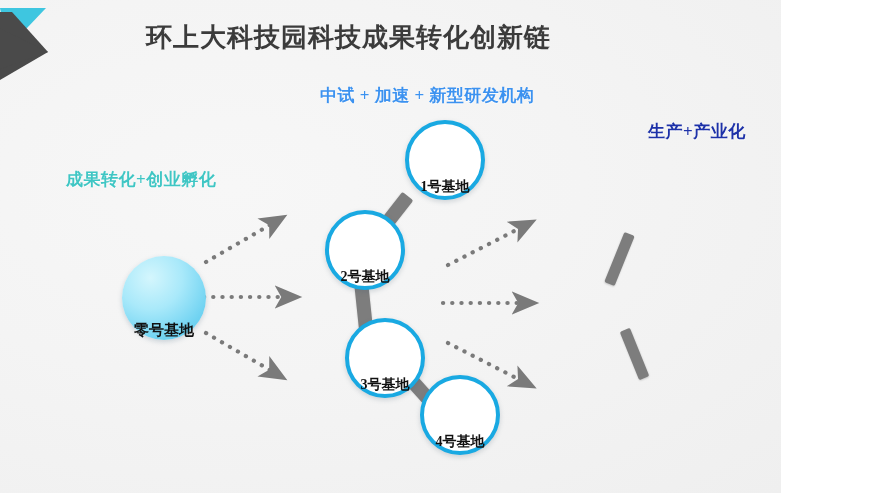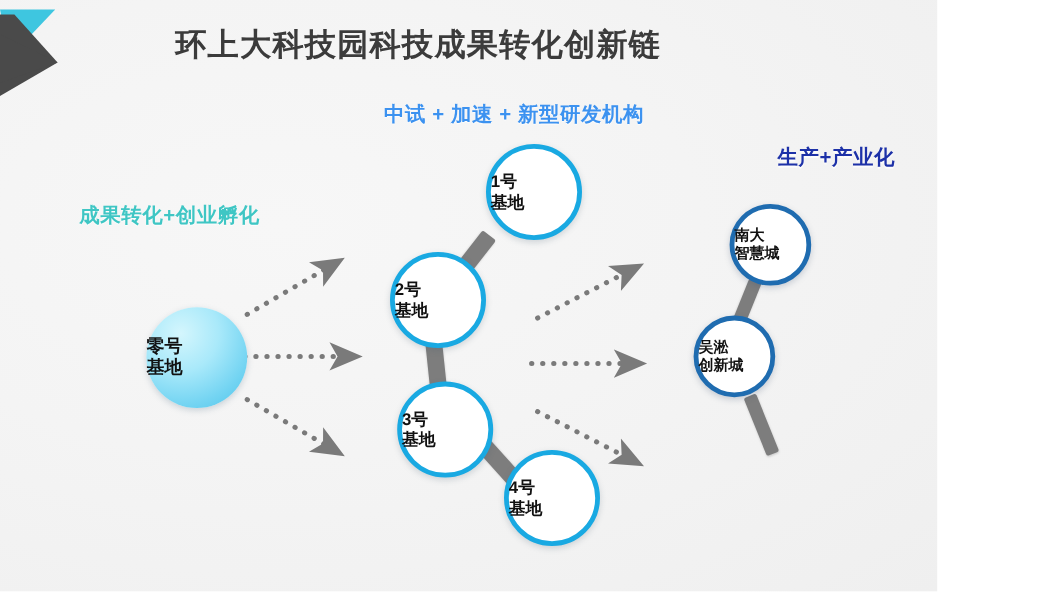--- a/index.html
+++ b/index.html
@@ -7,21 +7,21 @@
     margin: 0;
     padding: 0;
     background: #ffffff;
   }
   #slide {
     position: relative;
     width: 781px;
     height: 493px;
     overflow: hidden;
     background: radial-gradient(ellipse at 30% 38%, #f7f7f7 0%, #f4f4f4 45%, #efefef 100%);
-    font-family: Liberation Sans, sans-serif;
+    font-family: Liberation Serif, serif;
     -webkit-font-smoothing: antialiased;
   }
 
   
   .corner-deco {
     position: absolute;
     left: 0;
     top: 0;
     width: 120px;
     height: 120px;
@@ -68,22 +68,21 @@
     letter-spacing: 1px;
     white-space: nowrap;
   }
 
   
   .node {
     position: absolute;
     box-sizing: border-box;
     border-radius: 50%;
     display: flex;
-    flex-direction: column;
-    align-items: flex-start;
+    align-items: flex-end;
     justify-content: center;
     text-align: center;
     color: #111111;
     font-weight: bold;
     line-height: 1.18;
     z-index: 4;
   }
   .node .line { display: block; }
 
   
@@ -183,31 +182,23 @@
   </div>
 
   <div class="node chain" style="left:405px; top:120px;">
     <span class="line">1号</span>
     <span class="line">基地</span>
   </div>
   <div class="node chain" style="left:325px; top:210px;">
     <span class="line">2号</span>
     <span class="line">基地</span>
   </div>
-  <div class="node chain" style="left:331px; top:318px;">
+  <div class="node chain" style="left:345px; top:318px;">
     <span class="line">3号</span>
     <span class="line">基地</span>
   </div>
   <div class="node chain" style="left:420px; top:375px;">
     <span class="line">4号</span>
     <span class="line">基地</span>
   </div>
 
-  <div class="node output" style="left:608px; top:170px;">
-    <span class="line">南大</span>
-    <span class="line">智慧城</span>
-  </div>
-  <div class="node output" style="left:578px; top:263px;">
-    <span class="line">吴淞</span>
-    <span class="line">创新城</span>
-  </div>
 
 </div>
 
 </body></html>

